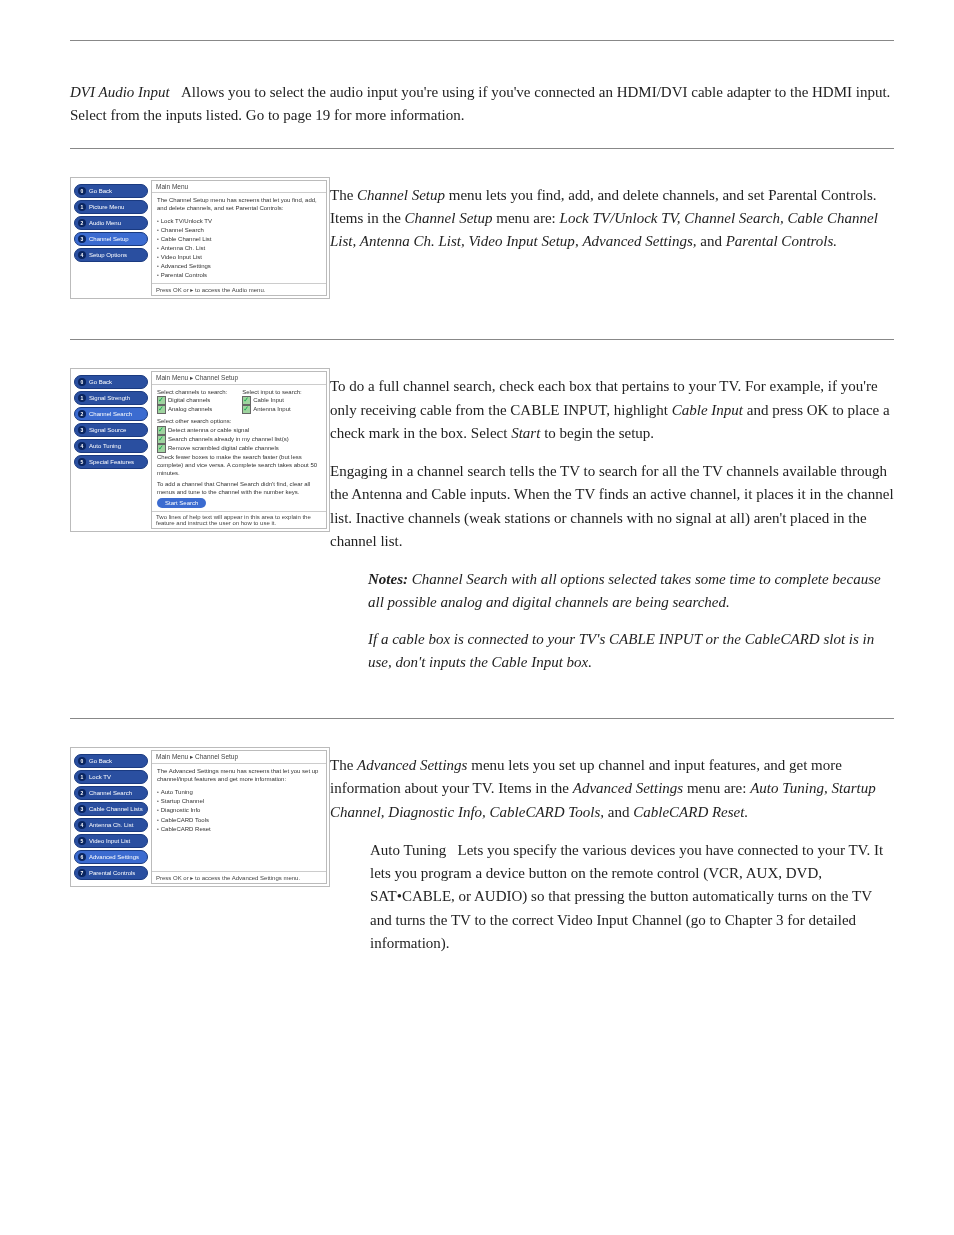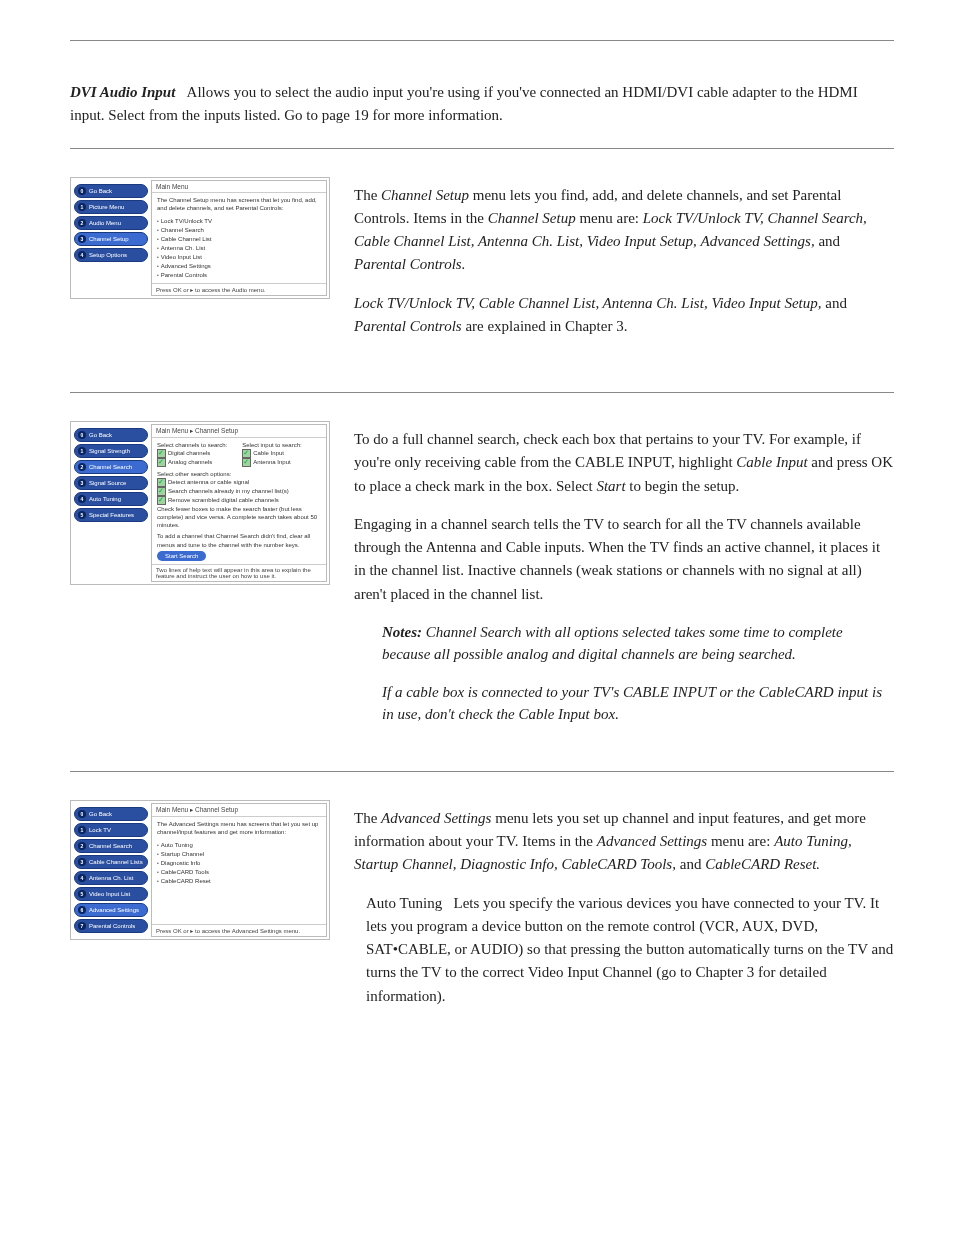--- a/index.html
+++ b/index.html
@@ -20,49 +20,48 @@
   .section-divider {
     border-top: 1px solid #888;
     margin: 20px 0 20px 0;
   }
   .body-text {
     font-size: 15px;
     line-height: 1.55;
     margin-bottom: 14px;
   }
   .body-text .bolditalic {
-    font-weight: bold;
+    font-weight: normal;
     font-style: italic;
   }
   .body-text .italic {
     font-style: italic;
   }
   .columns {
     display: flex;
-    gap: 24px;
     align-items: flex-start;
   }
   .fig-col {
     width: 260px;
     flex: 0 0 260px;
   }
   .text-col {
     flex: 1;
   }
   .note-block {
-    margin-left: 28px;
+    margin-left: 38px;
     font-style: italic;
     font-size: 15px;
     line-height: 1.5;
   }
   .note-block .bold {
     font-weight: bold;
   }
   .indent-block {
-    margin-left: 12px;
+    margin-left: 40px;
     font-size: 15px;
     line-height: 1.55;
   }
   
   .tvshot {
     border: 1px solid #bbb;
     background: #fff;
     font-family: Arial, Helvetica, sans-serif;
     font-size: 6.5px;
     color: #333;
@@ -216,23 +215,20 @@
           <div class="item arrow-item">Parental Controls</div>
         </div>
         <div class="tv-foot">Press OK or ▸ to access the Audio menu.</div>
       </div>
     </div>
   </div>
   <div class="text-col">
     <p class="body-text">
       <span>The </span><span class="italic">Channel Setup</span><span> menu lets you find, add, and delete channels, and set Parental Controls. Items in the </span><span class="italic">Channel Setup</span><span> menu are: </span><span class="italic">Lock TV/Unlock TV, Channel Search, Cable Channel List, Antenna Ch. List, Video Input Setup</span><span>, </span><span class="italic">Advanced Settings,</span><span> and </span><span class="italic">Parental Controls.</span>
     </p>
-    <p class="body-text">
-      <span class="italic">Lock TV/Unlock TV, Cable Channel List, Antenna Ch. List, Video Input Setup,</span><span> and </span><span class="italic">Parental Controls</span><span> are explained in Chapter 3.</span>
-    </p>
   </div>
 </div>
 
 <div class="section-divider" style="margin-top:40px;"></div>
 
 <div class="columns">
   <div class="fig-col">
     <div class="tvshot">
       <div class="tv-side">
         <div class="pill">
@@ -290,21 +286,21 @@
     </div>
   </div>
   <div class="text-col">
     <p class="body-text">
       <span>To do a full channel search, check each box that pertains to your TV. For example, if you're only receiving cable from the CABLE INPUT, highlight </span><span class="italic">Cable Input</span><span> and press OK to place a check mark in the box. Select </span><span class="italic">Start</span><span> to begin the setup.</span>
     </p>
     <p class="body-text">Engaging in a channel search tells the TV to search for all the TV channels available through the Antenna and Cable inputs. When the TV finds an active channel, it places it in the channel list. Inactive channels (weak stations or channels with no signal at all) aren't placed in the channel list.</p>
     <p class="note-block">
       <span class="bold">Notes:</span><span> Channel Search with all options selected takes some time to complete because all possible analog and digital channels are being searched.</span>
     </p>
-    <p class="note-block">If a cable box is connected to your TV's CABLE INPUT or the CableCARD input is in use, don't check the Cable Input box.</p>
+    <p class="note-block">If a cable box is connected to your TV's CABLE INPUT or the CableCARD slot is in use, don't inputs the Cable Input box.</p>
   </div>
 </div>
 
 <div class="section-divider" style="margin-top:30px;"></div>
 
 <div class="columns">
   <div class="fig-col">
     <div class="tvshot">
       <div class="tv-side">
         <div class="pill">

